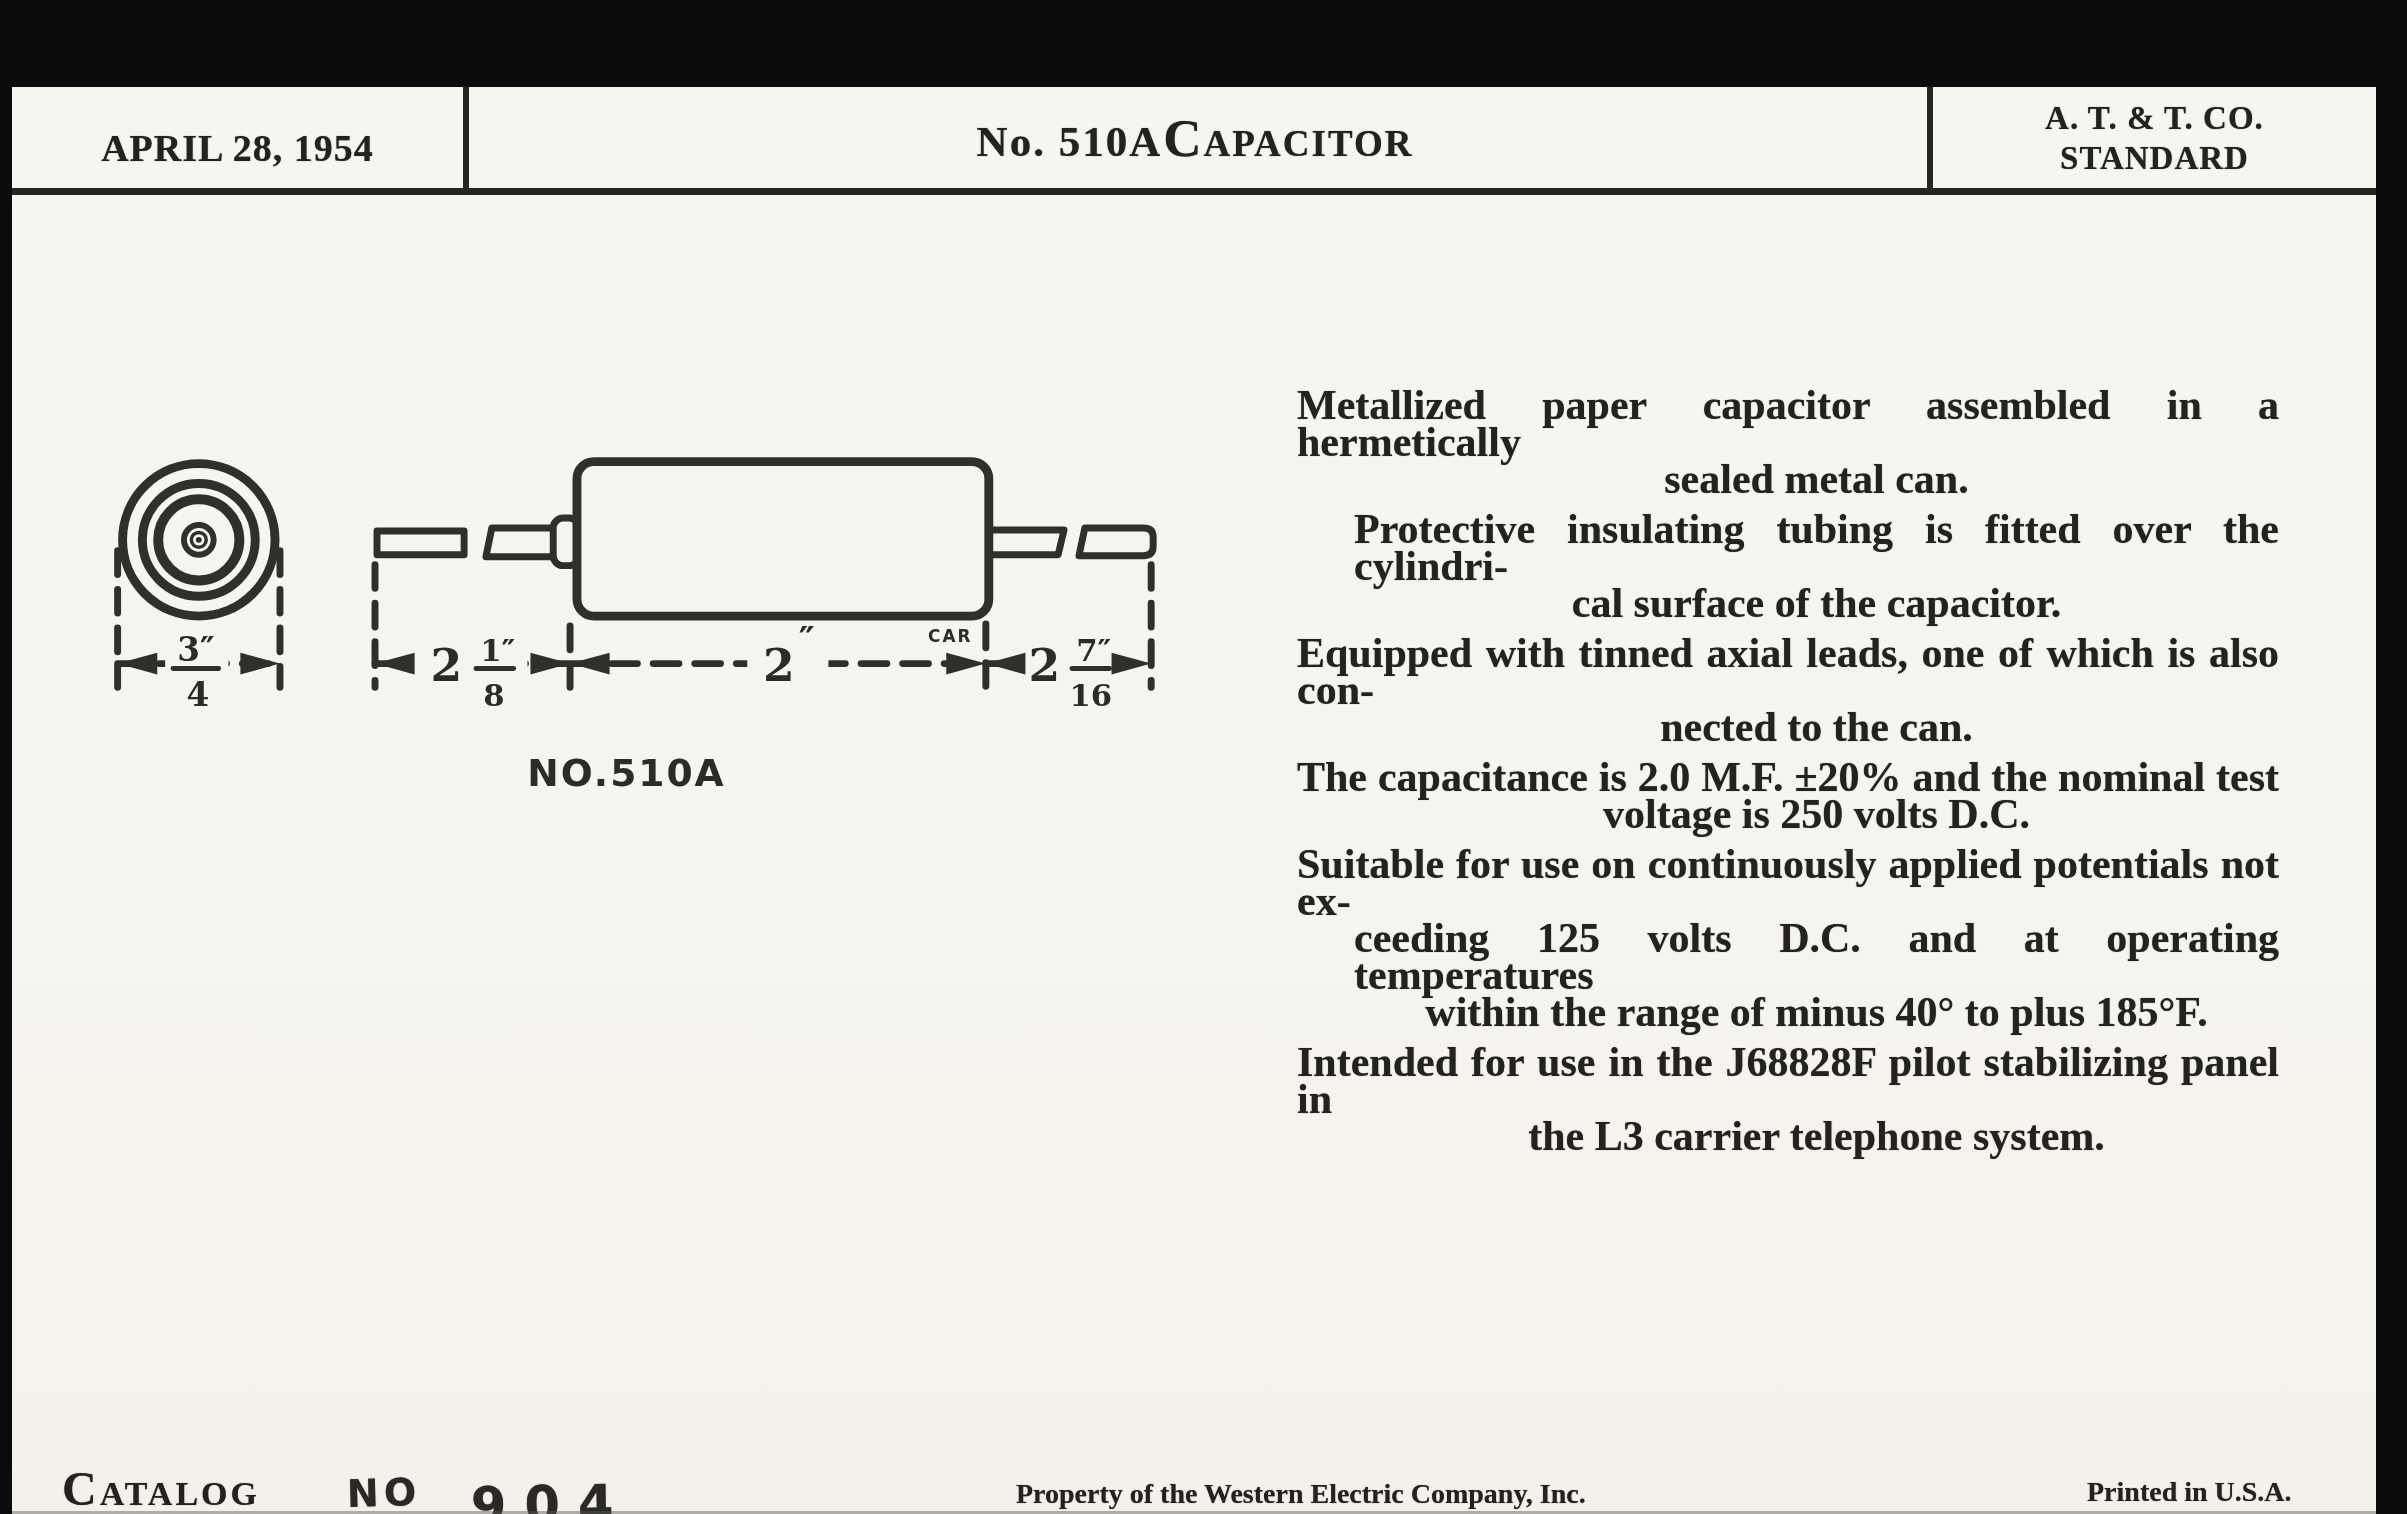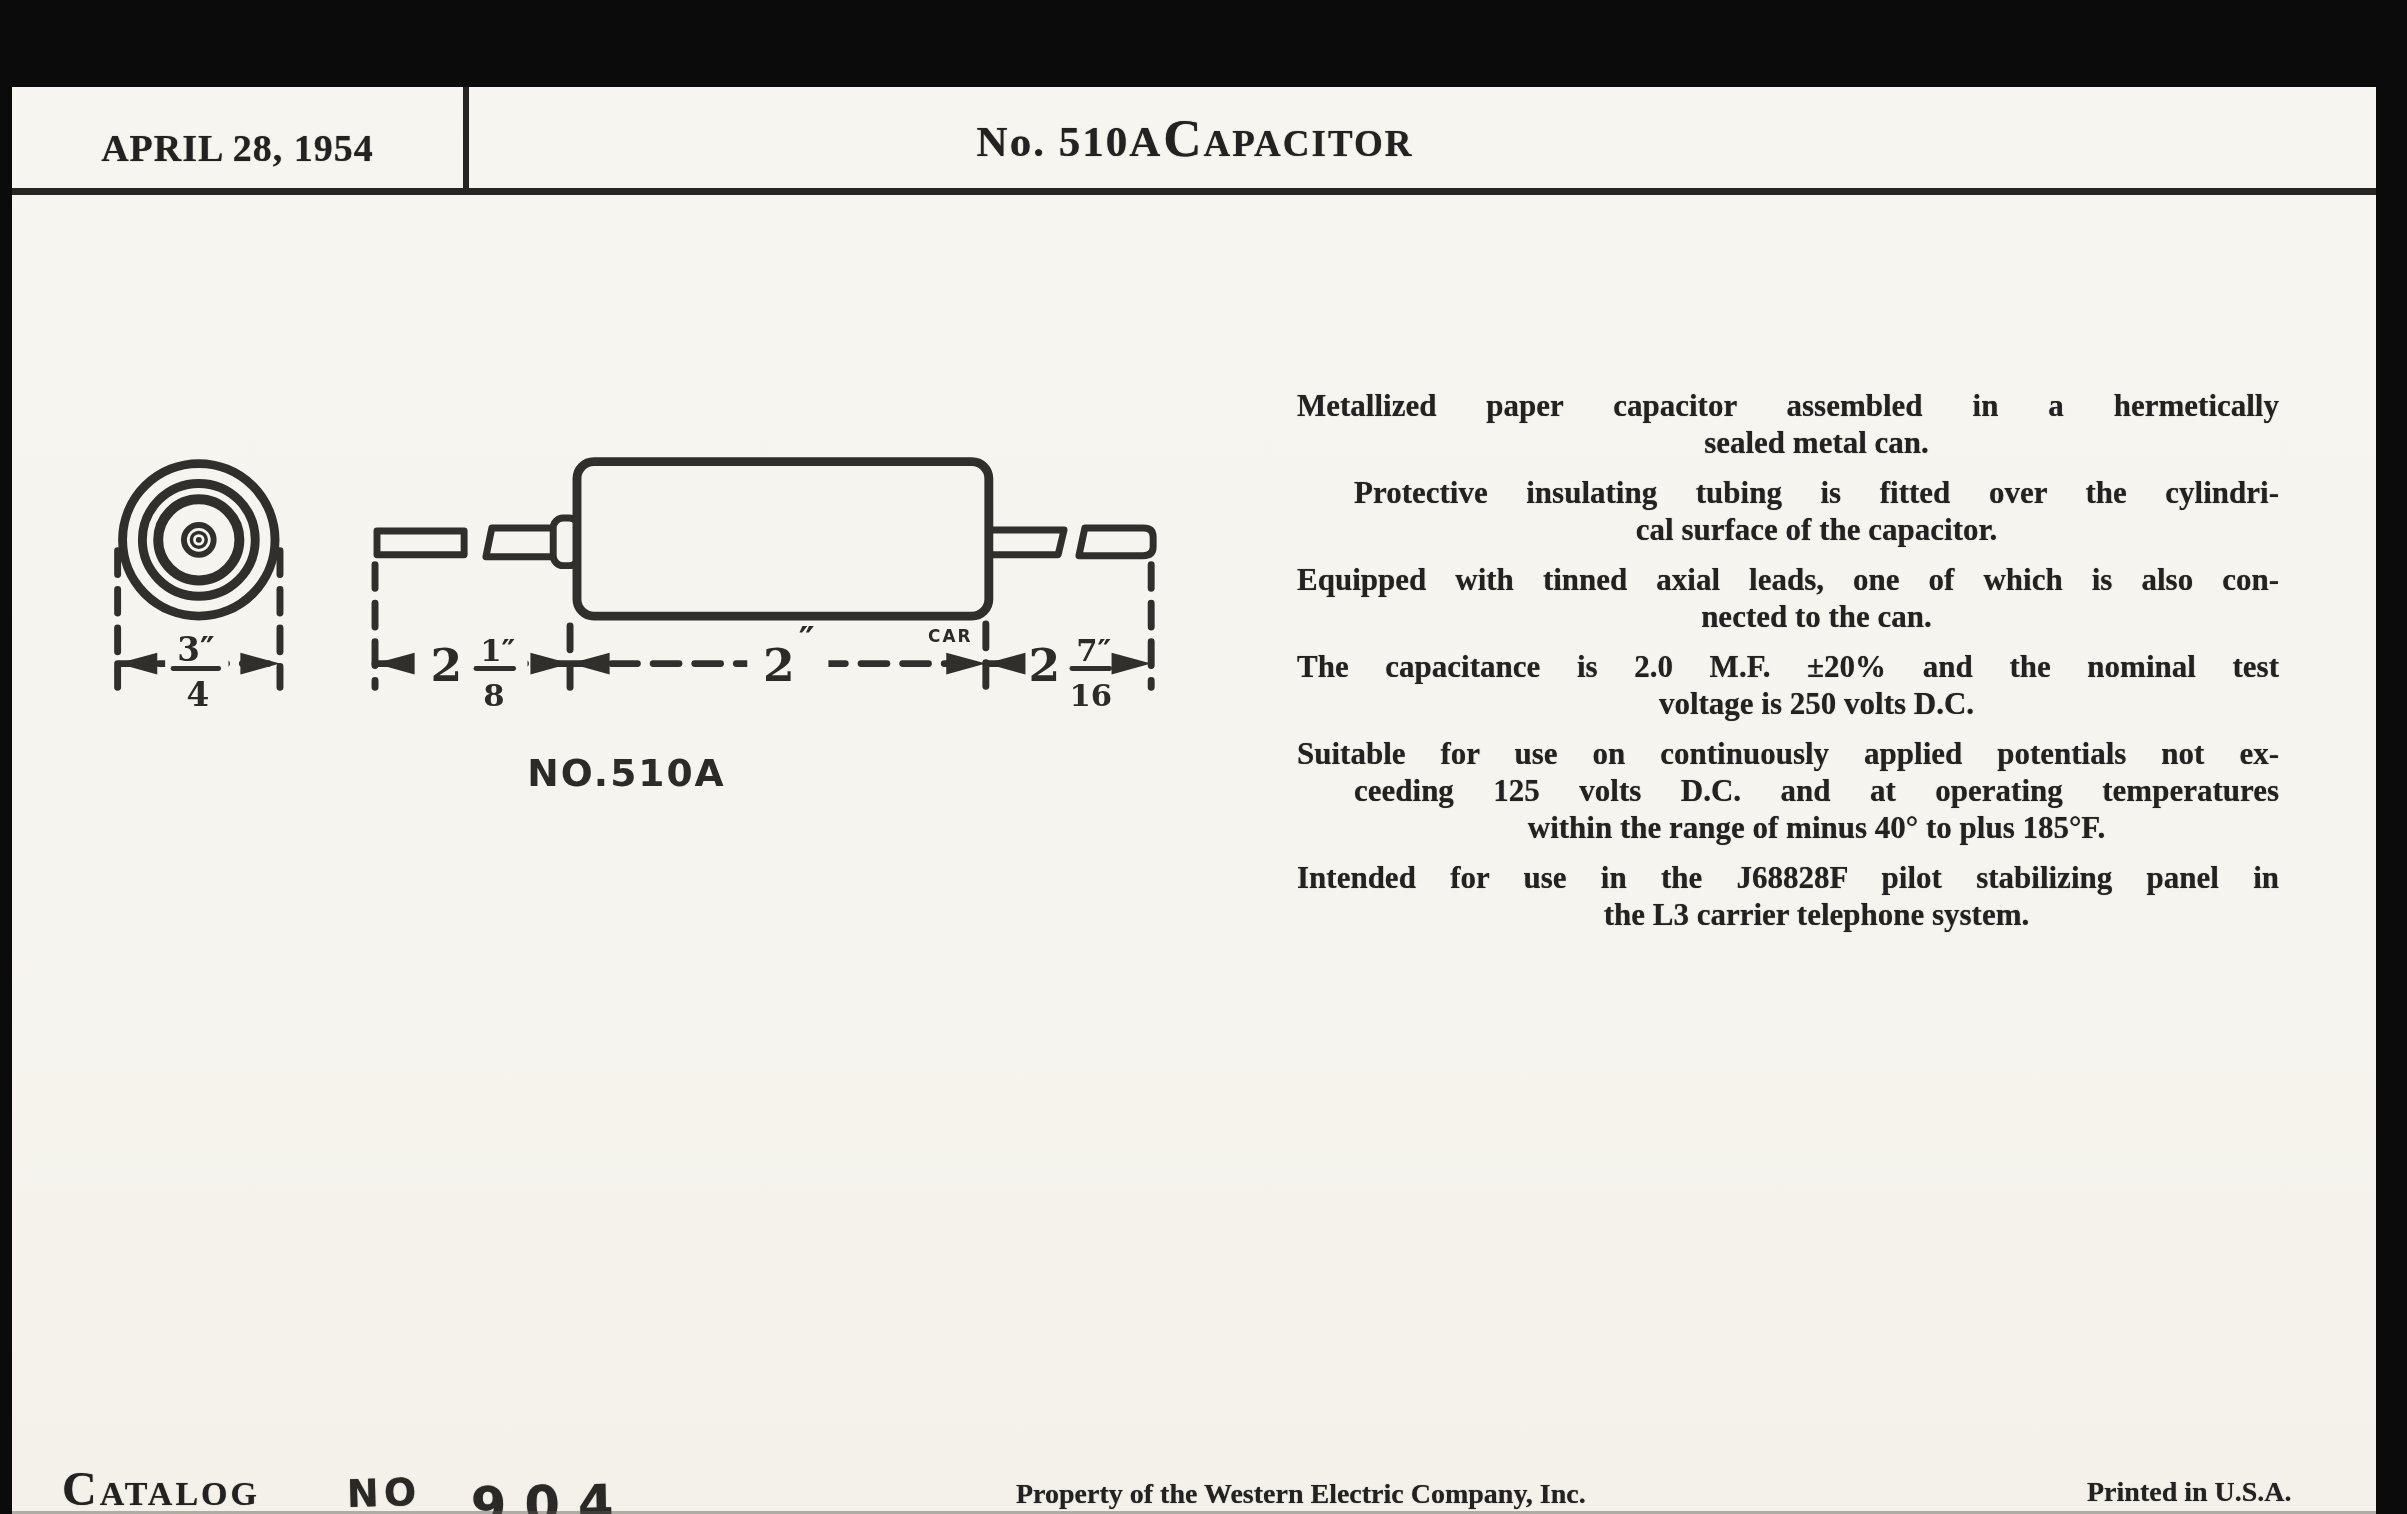--- a/index.html
+++ b/index.html
@@ -51,21 +51,21 @@
          text-align:center; text-shadow:0 0 1px rgba(35,34,32,.7); }
 
   
   #drawing { position:absolute; left:48px; top:339px; }
   .dwg-num  { font-family:"DejaVu Serif",serif; font-weight:bold; fill:#2c2b28; }
   .dwg-sans { font-family:"DejaVu Sans",sans-serif; font-weight:bold; fill:#2c2b28; }
 
   
   #specs {
     position:absolute; left:1285px; top:300px; width:982px;
-    font-size:31px; font-weight:bold; line-height:37px;
+    font-size:42px; font-weight:bold; line-height:37px;
     text-shadow:0 0 1px rgba(35,34,32,.6);
   }
   #specs .para { margin:0 0 13px 0; }
   #specs .ln { text-align:center; }
   #specs .ind { margin-left:57px; }
   #specs .jfull { text-align:justify; text-align-last:justify; }
 
   
   .foot { position:absolute; font-weight:bold; text-shadow:0 0 1px rgba(35,34,32,.6); }
   #catalog  { left:50px;  top:1374px; font-size:48px; font-variant:small-caps; letter-spacing:3px; }
@@ -82,20 +82,24 @@
 <div id="screen">
   <div id="page">
 
     <div class="header">
       <div class="cell-left">
         <span class="date">APRIL 28, 1954</span>
       </div>
       <div class="cell-center">
         <span class="title"><span class="title-no">No. 510A</span><span class="title-name">Capacitor</span></span>
       </div>
+      <div class="cell-right">
+        <div class="org">A. T. &amp; T. CO.</div>
+        <div class="org">STANDARD</div>
+      </div>
     </div>
 
     <svg id="drawing" width="1228" height="396" viewBox="0 0 1240 400">
       <g stroke="#302f2c" fill="none" stroke-linecap="round" stroke-linejoin="round">
 
         <g>
           <circle cx="140" cy="115" r="77" stroke-width="9"></circle>
           <circle cx="140" cy="115" r="57" stroke-width="9"></circle>
           <circle cx="140" cy="115" r="41" stroke-width="10"></circle>
           <circle cx="140" cy="115" r="15" stroke-width="6"></circle>

